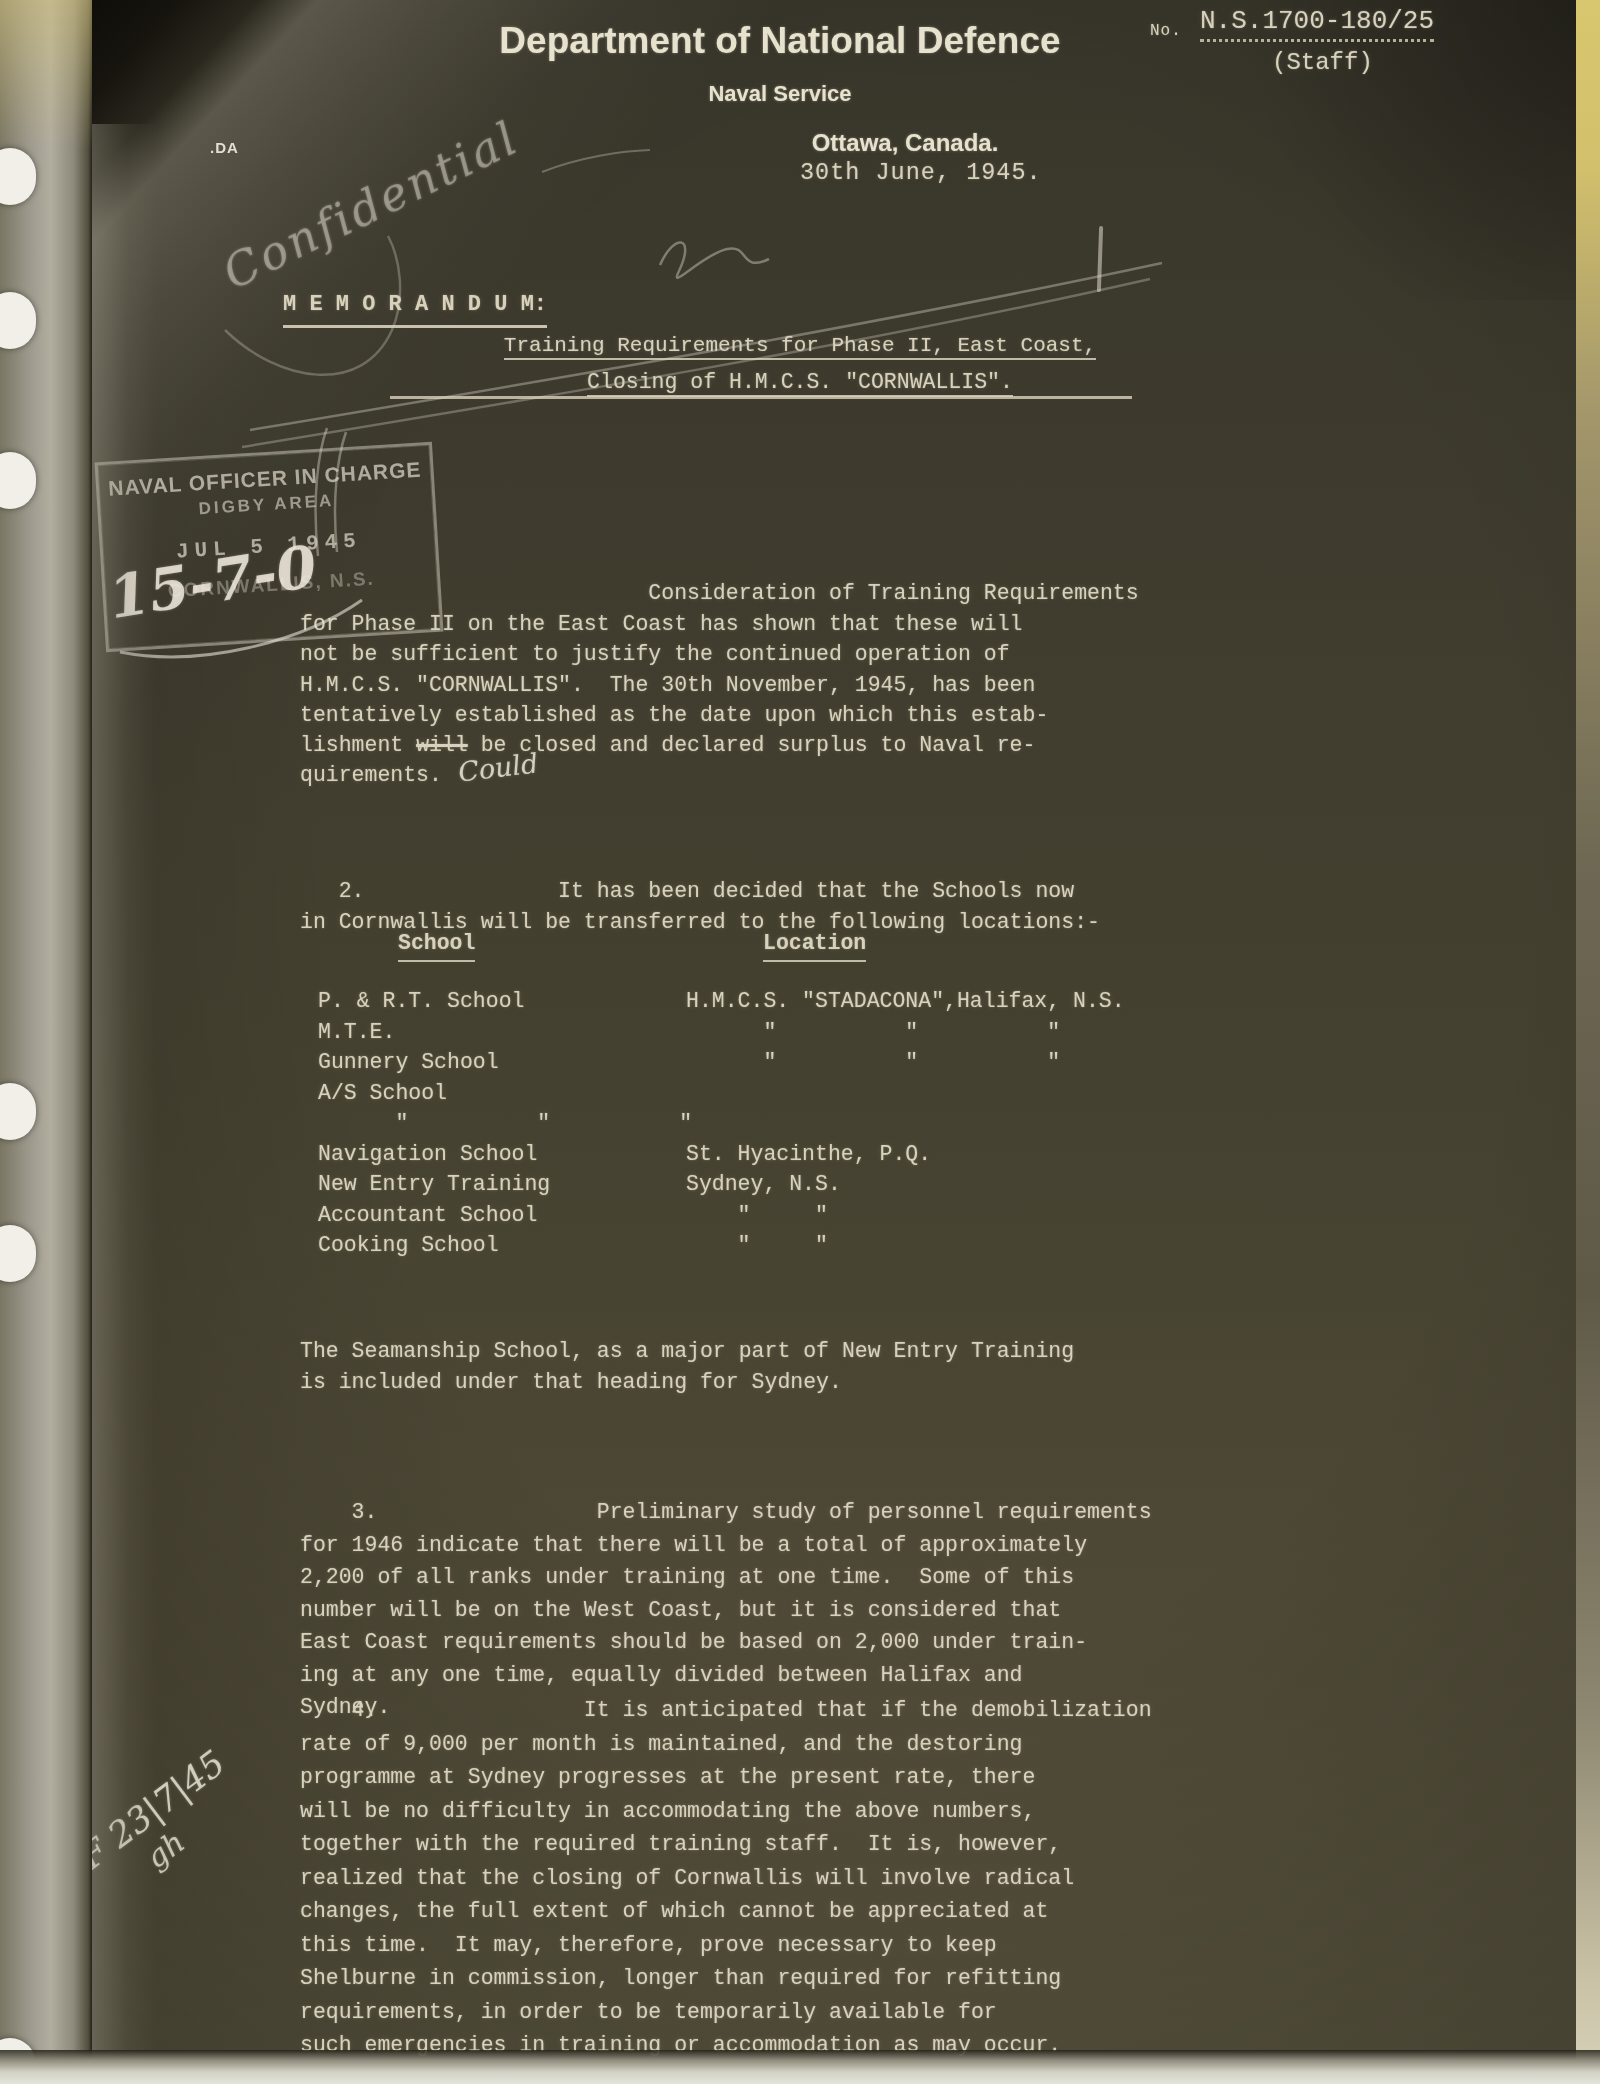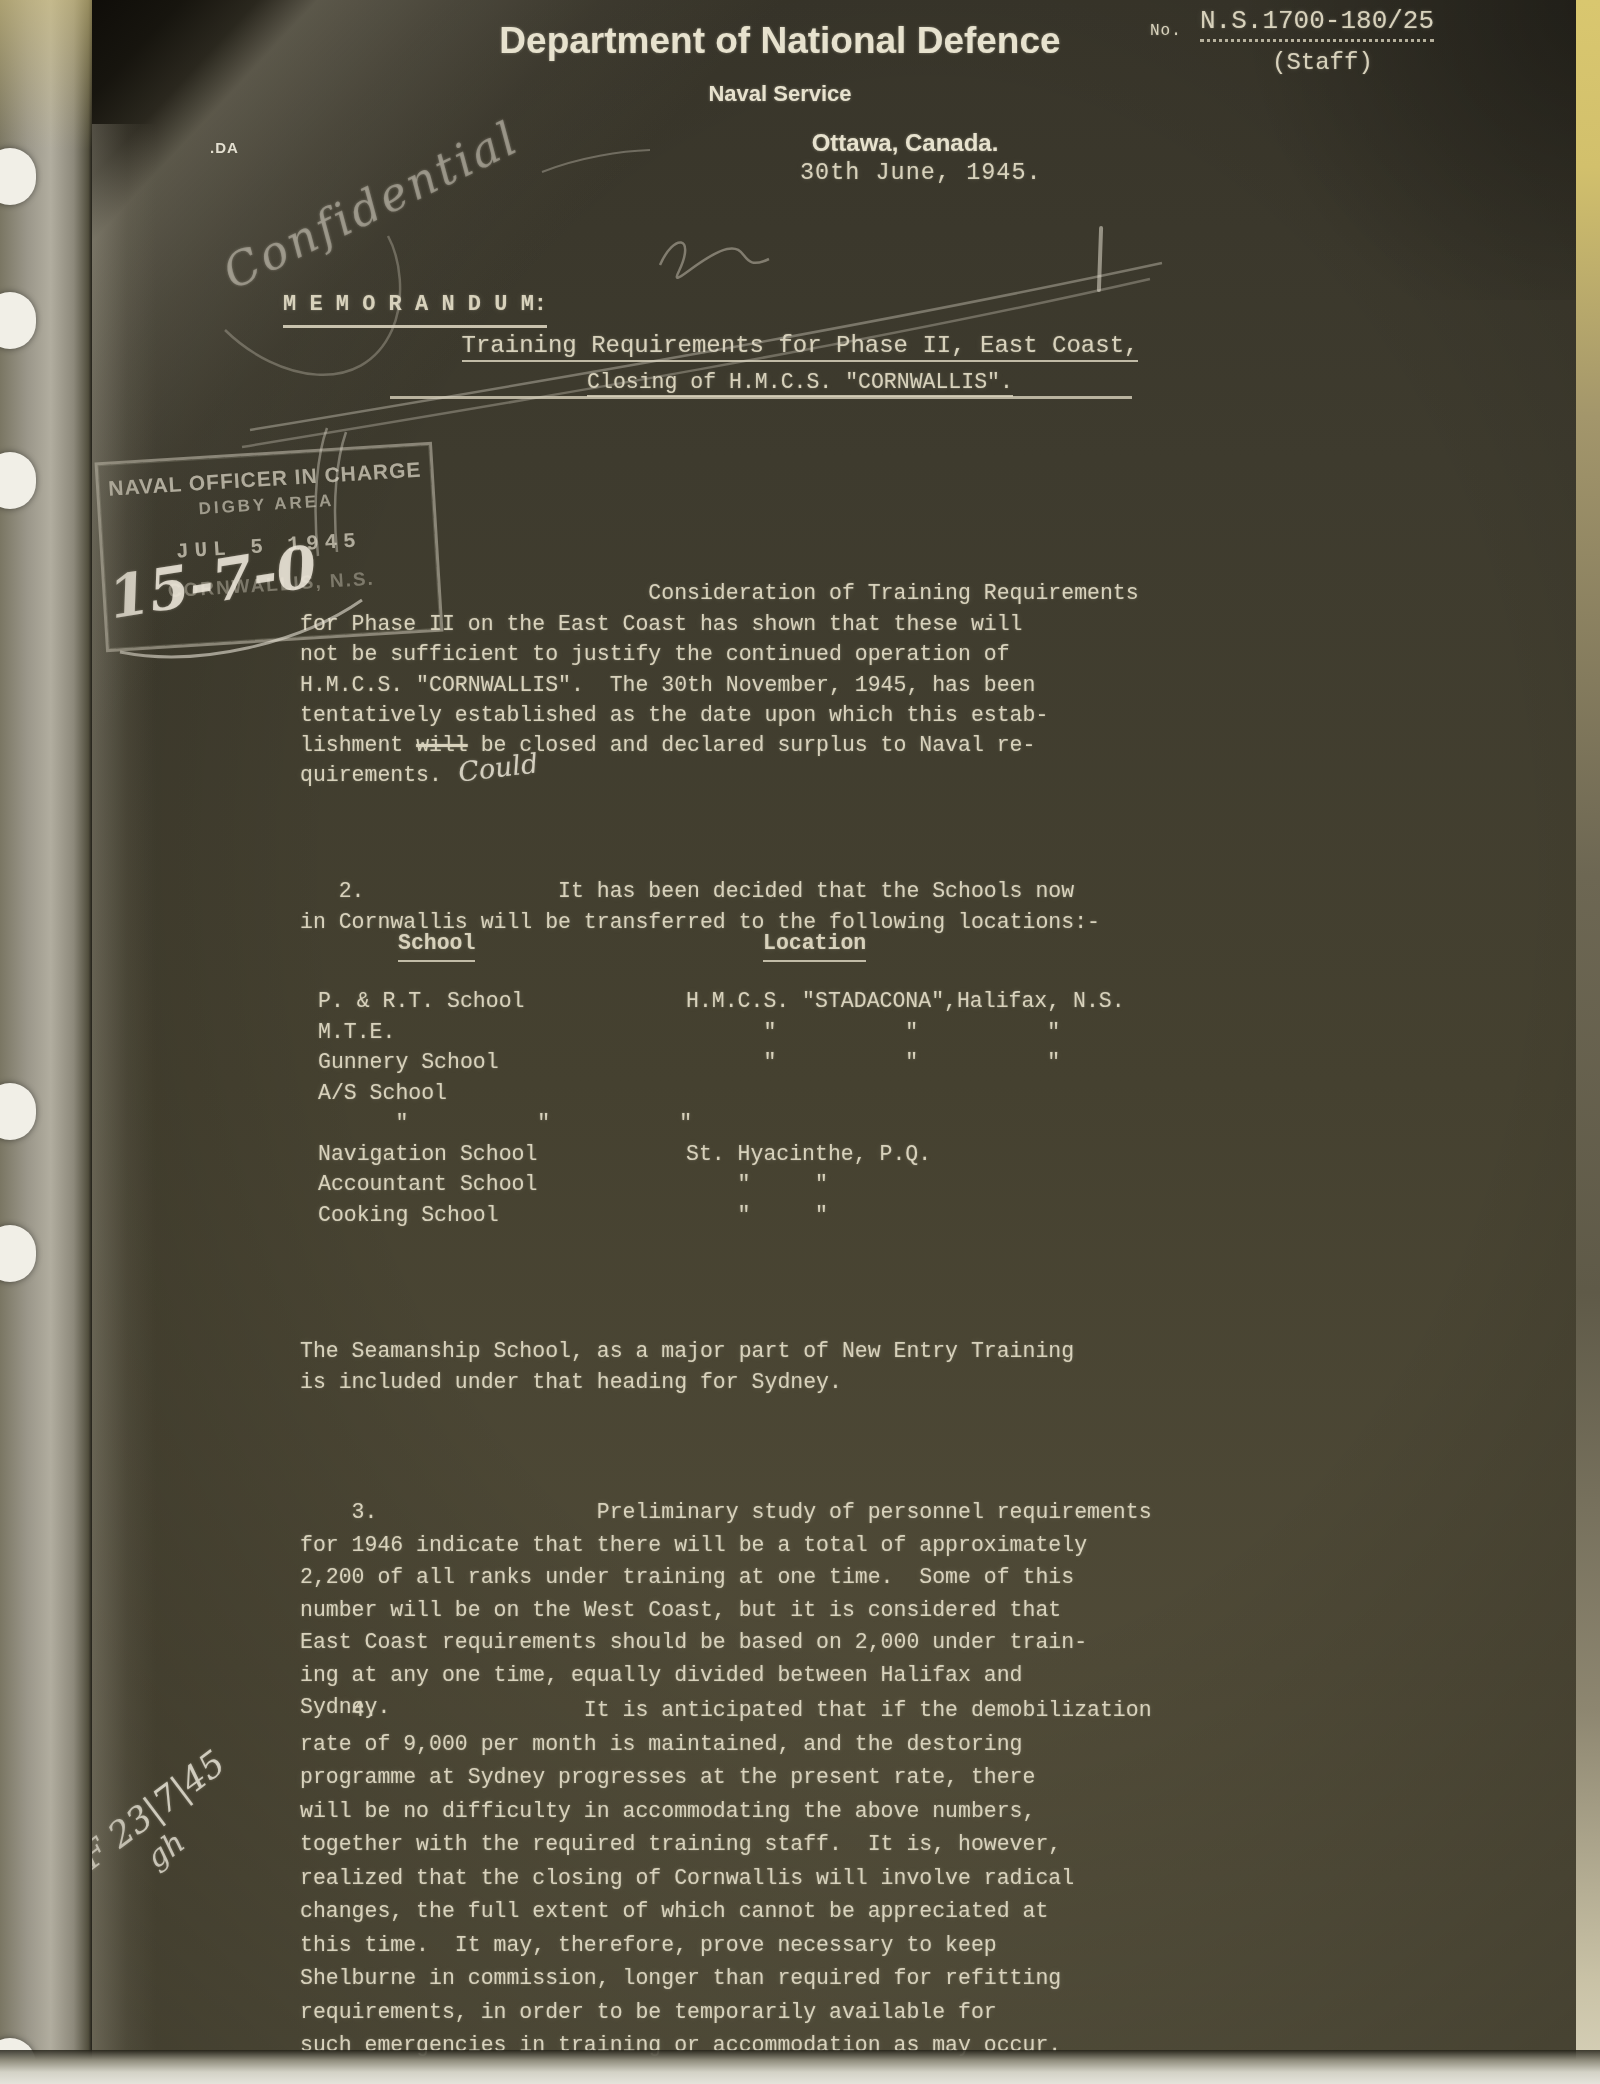--- a/index.html
+++ b/index.html
@@ -63,21 +63,21 @@
   <div class="abs" style="left:380px;top:20px;width:800px;text-align:center;">
     <div class="blackletter" style="font-size:37px;">Department of National Defence</div>
     <div class="blackletter" style="font-size:22px;margin-top:19px;">Naval Service</div>
     <div class="blackletter" style="font-size:24px;margin-top:22px;position:relative;left:125px;">Ottawa, Canada.</div>
   </div>
   <div class="typed" style="left:800px;top:158px;font-size:23.5px;letter-spacing:1px;">30th June, 1945.</div>
 
   <div class="typed" style="left:283px;top:290px;font-size:22px;font-weight:bold;border-bottom:3px solid rgba(216,210,188,.9);padding-bottom:4px;">M E M O R A N D U M:</div>
 
   <div class="abs" style="left:430px;top:331px;width:740px;text-align:center;">
-    <div><span class="typed ul" style="position:static;font-size:24px;">Training Requirements for Phase II, East Coast,</span></div>
+    <div><span class="typed ul" style="position:static;font-size:21px;">Training Requirements for Phase II, East Coast,</span></div>
     <div style="margin-top:5px;"><span class="typed ul" style="position:static;font-size:21.5px;">Closing of H.M.C.S. "CORNWALLIS".</span></div>
   </div>
   <div class="abs" style="left:390px;top:396px;width:742px;height:3px;background:rgba(216,210,188,.8);"></div>
 
   <div class="abs" id="stamp">
     <div class="s1">NAVAL OFFICER IN CHARGE</div>
     <div class="s2">DIGBY AREA</div>
     <div class="s3">JUL 5 1945</div>
     <div class="s4">CORNWALLIS, N.S.</div>
   </div>
@@ -113,20 +113,24 @@
       <div class="typed" style="position:static;width:368px;">Gunnery School</div>
       <div class="typed" style="position:static;">      "          "          "</div>
     </div>
     <div style="display:flex;flex-direction:column;">
       <div class="typed" style="position:static;width:368px;">A/S School</div>
       <div class="typed" style="position:static;">      "          "          "</div>
     </div>
     <div style="display:flex;">
       <div class="typed" style="position:static;width:368px;">Navigation School</div>
       <div class="typed" style="position:static;">St. Hyacinthe, P.Q.</div>
+    </div>
+    <div style="display:flex;">
+      <div class="typed" style="position:static;width:368px;">New Entry Training</div>
+      <div class="typed" style="position:static;">Sydney, N.S.</div>
     </div>
     <div style="display:flex;">
       <div class="typed" style="position:static;width:368px;">Accountant School</div>
       <div class="typed" style="position:static;">    "     "</div>
     </div>
     <div style="display:flex;">
       <div class="typed" style="position:static;width:368px;">Cooking School</div>
       <div class="typed" style="position:static;">    "     "</div>
     </div>
   </div>

